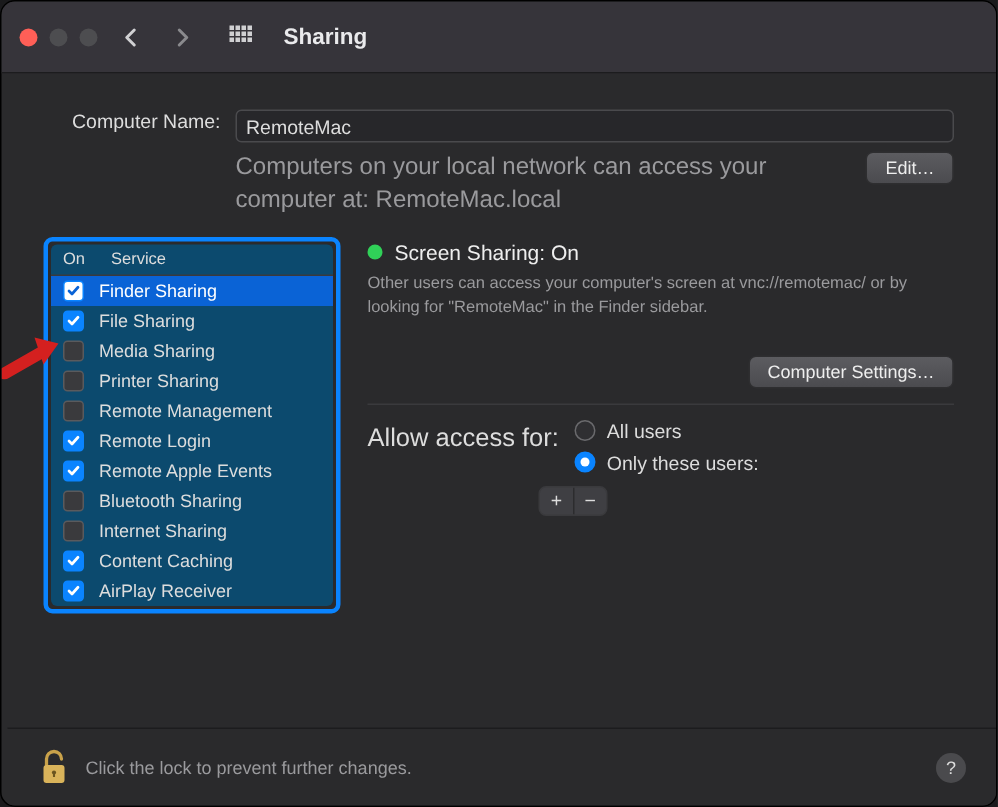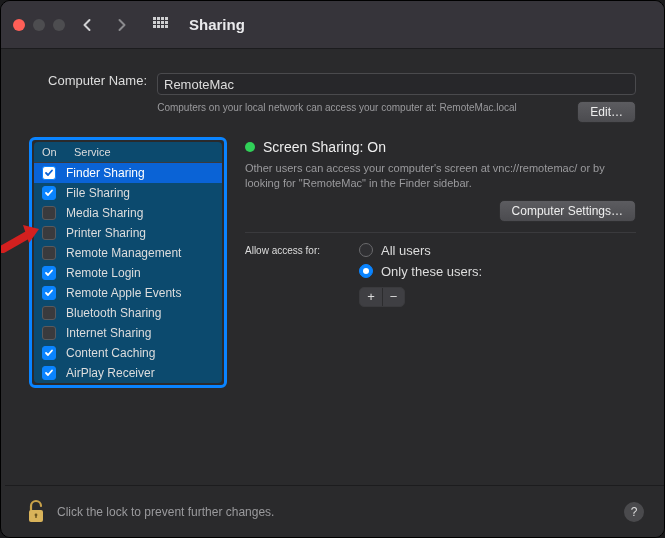--- a/index.html
+++ b/index.html
@@ -20,21 +20,21 @@
   .searchbox { width: 150px; height: 24px; background: #2c2c30; border: 1px solid #4a4a4d; border-radius: 5px; display: flex; align-items: center; padding: 0 6px; gap: 6px; color: #8a8a8d; font-size: 12px; }
   .searchbox svg { flex-shrink: 0; }
 
   
   .content { padding: 24px 28px 14px 28px; color: #ddd; }
   .row-name { display: flex; align-items: flex-start; gap: 10px; margin-bottom: 6px; }
   .row-name .label { width: 118px; text-align: right; color: #ddd; font-size: 13px; }
   .nameinput { flex: 1; height: 22px; background: #27272a; border: 1px solid #4a4a4d; border-radius: 4px; padding: 0 6px; color: #ddd; font-size: 13px; max-width: 480px; }
   .subrow { display: flex; align-items: flex-start; gap: 10px; margin-bottom: 14px; }
   .subrow .spacer { width: 118px; }
-  .subrow .help { color: #9a9a9d; font-size: 10px; line-height: 1.35; flex: 1; max-width: 360px; text-align: center; }
+  .subrow .help { color: #9a9a9d; font-size: 16px; line-height: 1.35; flex: 1; max-width: 360px; }
   .editbtn { margin-left: auto; }
 
   .macbtn { background: linear-gradient(#5c5c60,#4b4b4f); color: #eee; border: 1px solid #2e2e30; border-radius: 5px; font-size: 12px; padding: 3px 12px; cursor: pointer; }
 
   
   .cols { display: flex; gap: 18px; align-items: flex-start; }
 
   .services-wrap { border: 3px solid #0a84ff; border-radius: 6px; padding: 2px; width: 198px; position: relative; }
   .services { background: #0c4a6e; border-radius: 4px; overflow: hidden; }
   .svc-head { display: flex; padding: 4px 8px; font-size: 11px; color: #ddd; border-bottom: 1px solid #3a3a3d; }
@@ -44,26 +44,26 @@
   .chk { width: 14px; height: 14px; border-radius: 3px; border: 1px solid #5a5a5d; background: #3a3a3d; display: flex; align-items: center; justify-content: center; flex-shrink: 0; }
   .chk.on { background: #0a84ff; border-color: #0a84ff; }
   .chk.on svg { display: block; }
   .chk svg { display: none; }
   .svc-item.selected .chk.on { background: #fff; }
   .svc-item.selected .chk.on path { stroke: #0a63d6; }
 
   .right { flex: 1; font-size: 12px; color: #cfcfd2; }
   .status-line { display: flex; align-items: center; gap: 8px; font-size: 14px; color: #eee; margin-bottom: 6px; margin-top: 2px; }
   .status-dot { width: 10px; height: 10px; border-radius: 50%; background: #30d158; }
-  .desc { color: #9a9a9d; font-size: 11px; line-height: 1.4; margin-bottom: 8px; }
+  .desc { color: #9a9a9d; font-size: 11px; line-height: 1.4; margin-bottom: 24px; }
   .cs-row { display: flex; justify-content: flex-end; margin-bottom: 10px; }
   .divider { border: none; border-top: 1px solid #3a3a3d; margin: 0 0 10px 0; }
 
   .access-row { display: flex; align-items: flex-start; gap: 10px; }
-  .access-label { color: #ddd; font-size: 10px; padding-top: 2px; min-width: 104px; }
+  .access-label { color: #ddd; font-size: 17px; padding-top: 2px; min-width: 104px; }
   .radios { display: flex; flex-direction: column; gap: 6px; }
   .radio { display: flex; align-items: center; gap: 8px; font-size: 13px; color: #ddd; cursor: pointer; }
   .r-outer { width: 14px; height: 14px; border-radius: 50%; border: 1px solid #6a6a6d; background: #2f2f32; display: flex; align-items: center; justify-content: center; }
   .radio.on .r-outer { background: #0a84ff; border-color: #0a84ff; }
   .r-inner { width: 6px; height: 6px; border-radius: 50%; background: #fff; display: none; }
   .radio.on .r-inner { display: block; }
 
   .userlist { margin-left: 114px; margin-top: 8px; width: 272px; }
   .ul-box { height: 86px; background: #232326; border: 1px solid #3a3a3d; border-radius: 4px; overflow: hidden; }
   .ul-item { display: flex; align-items: center; gap: 8px; padding: 4px 8px; font-size: 12px; color: #fff; background: #3e3e42; }

